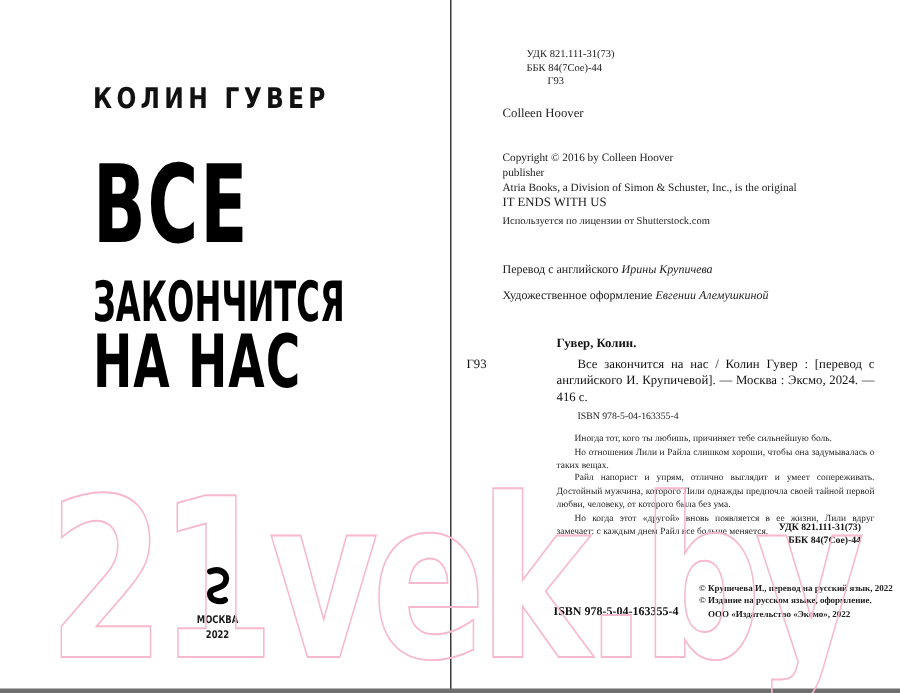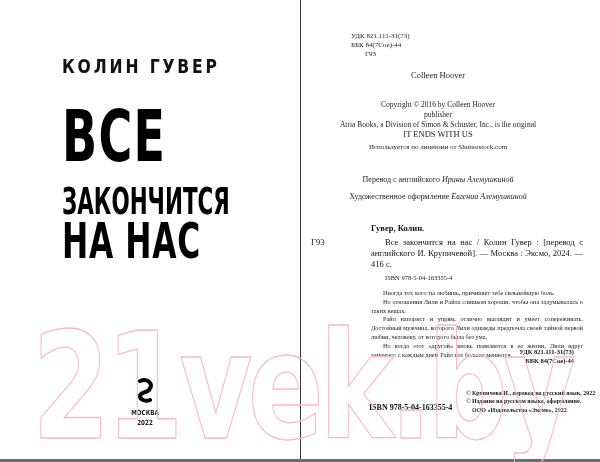--- a/index.html
+++ b/index.html
@@ -34,21 +34,21 @@
     font-family: "DejaVu Sans", sans-serif; font-weight: bold; font-size: 7px; letter-spacing: 0px;
     transform: scaleX(0.8); transform-origin: center top; }
   .year { position: absolute; left: 120px; top: 419px; width: 50px; text-align: center;
     font-family: "DejaVu Sans", sans-serif; font-weight: bold; font-size: 7px;
     transform: scaleX(0.8); transform-origin: center top; }
 
   
   .serif { font-family: "Liberation Serif", "DejaVu Serif", serif; }
   .cls { position: absolute; left: 50px; font-size: 7px; line-height: 9px; color: #222; }
   .cls .g93 { padding-left: 14px; }
-  .center-block { position: absolute; left: 8px; width: 258px; text-align: center; color: #222; }
+  .center-block { position: absolute; left: 34px; width: 258px; color: #222; }
   .c-author { top: 70px; font-size: 8.5px; }
   .c-orig { top: 86px; font-size: 8.5px; margin-top: 43px; }
   .c-copy { top: 100px; font-size: 7.5px; line-height: 10px; }
   .c-illus { top: 142px; font-size: 7px; line-height: 10px; }
   .c-trans { top: 175px; font-size: 8px; }
   .c-art { top: 192px; font-size: 8px; }
   .it { font-style: italic; }
 
   .bib-head { position: absolute; left: 70px; top: 223px; font-size: 8.5px; font-weight: bold; color: #111; }
   .bib-code { position: absolute; left: 10px; top: 237px; font-size: 8.5px; color: #111; }
@@ -100,21 +100,21 @@
     <div class="center-block c-copy">
       <div>Copyright © 2016 by Colleen Hoover</div>
       <div>publisher</div>
       <div>Atria Books, a Division of Simon &amp; Schuster, Inc., is the original</div>
     </div>
     <div class="center-block c-illus">
       <div>Используется по лицензии от Shutterstock.com</div>
     </div>
     <div class="center-block c-trans">
       <span>Перевод с английского</span>
-      <span class="it">Ирины Алемушкиной</span>
+      <span class="it">Ирины Крупичева</span>
     </div>
     <div class="center-block c-art">
       <span>Художественное оформление</span>
       <span class="it">Евгении Алемушкиной</span>
     </div>
 
     <div class="bib-head">Гувер, Колин.</div>
     <div class="bib-code">Г93</div>
     <div class="bib-body">Все закончится на нас / Колин Гувер : [перевод с английского И. Крупичевой]. — Москва : Эксмо, 2024. — 416 с.</div>
     <div class="isbn-small">ISBN 978-5-04-163355-4</div>

